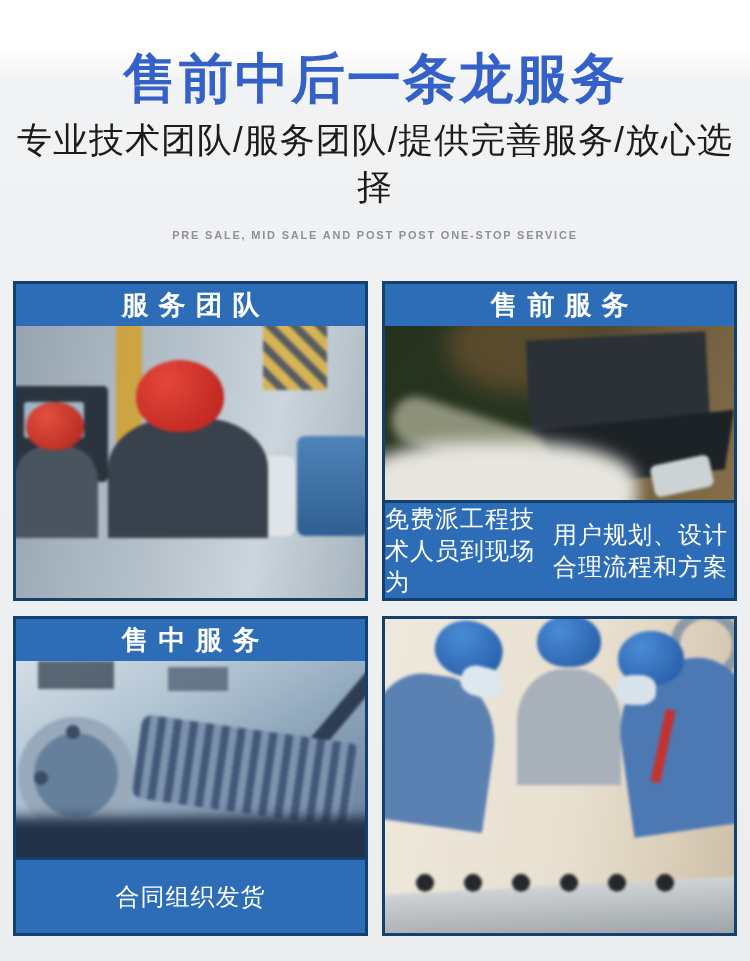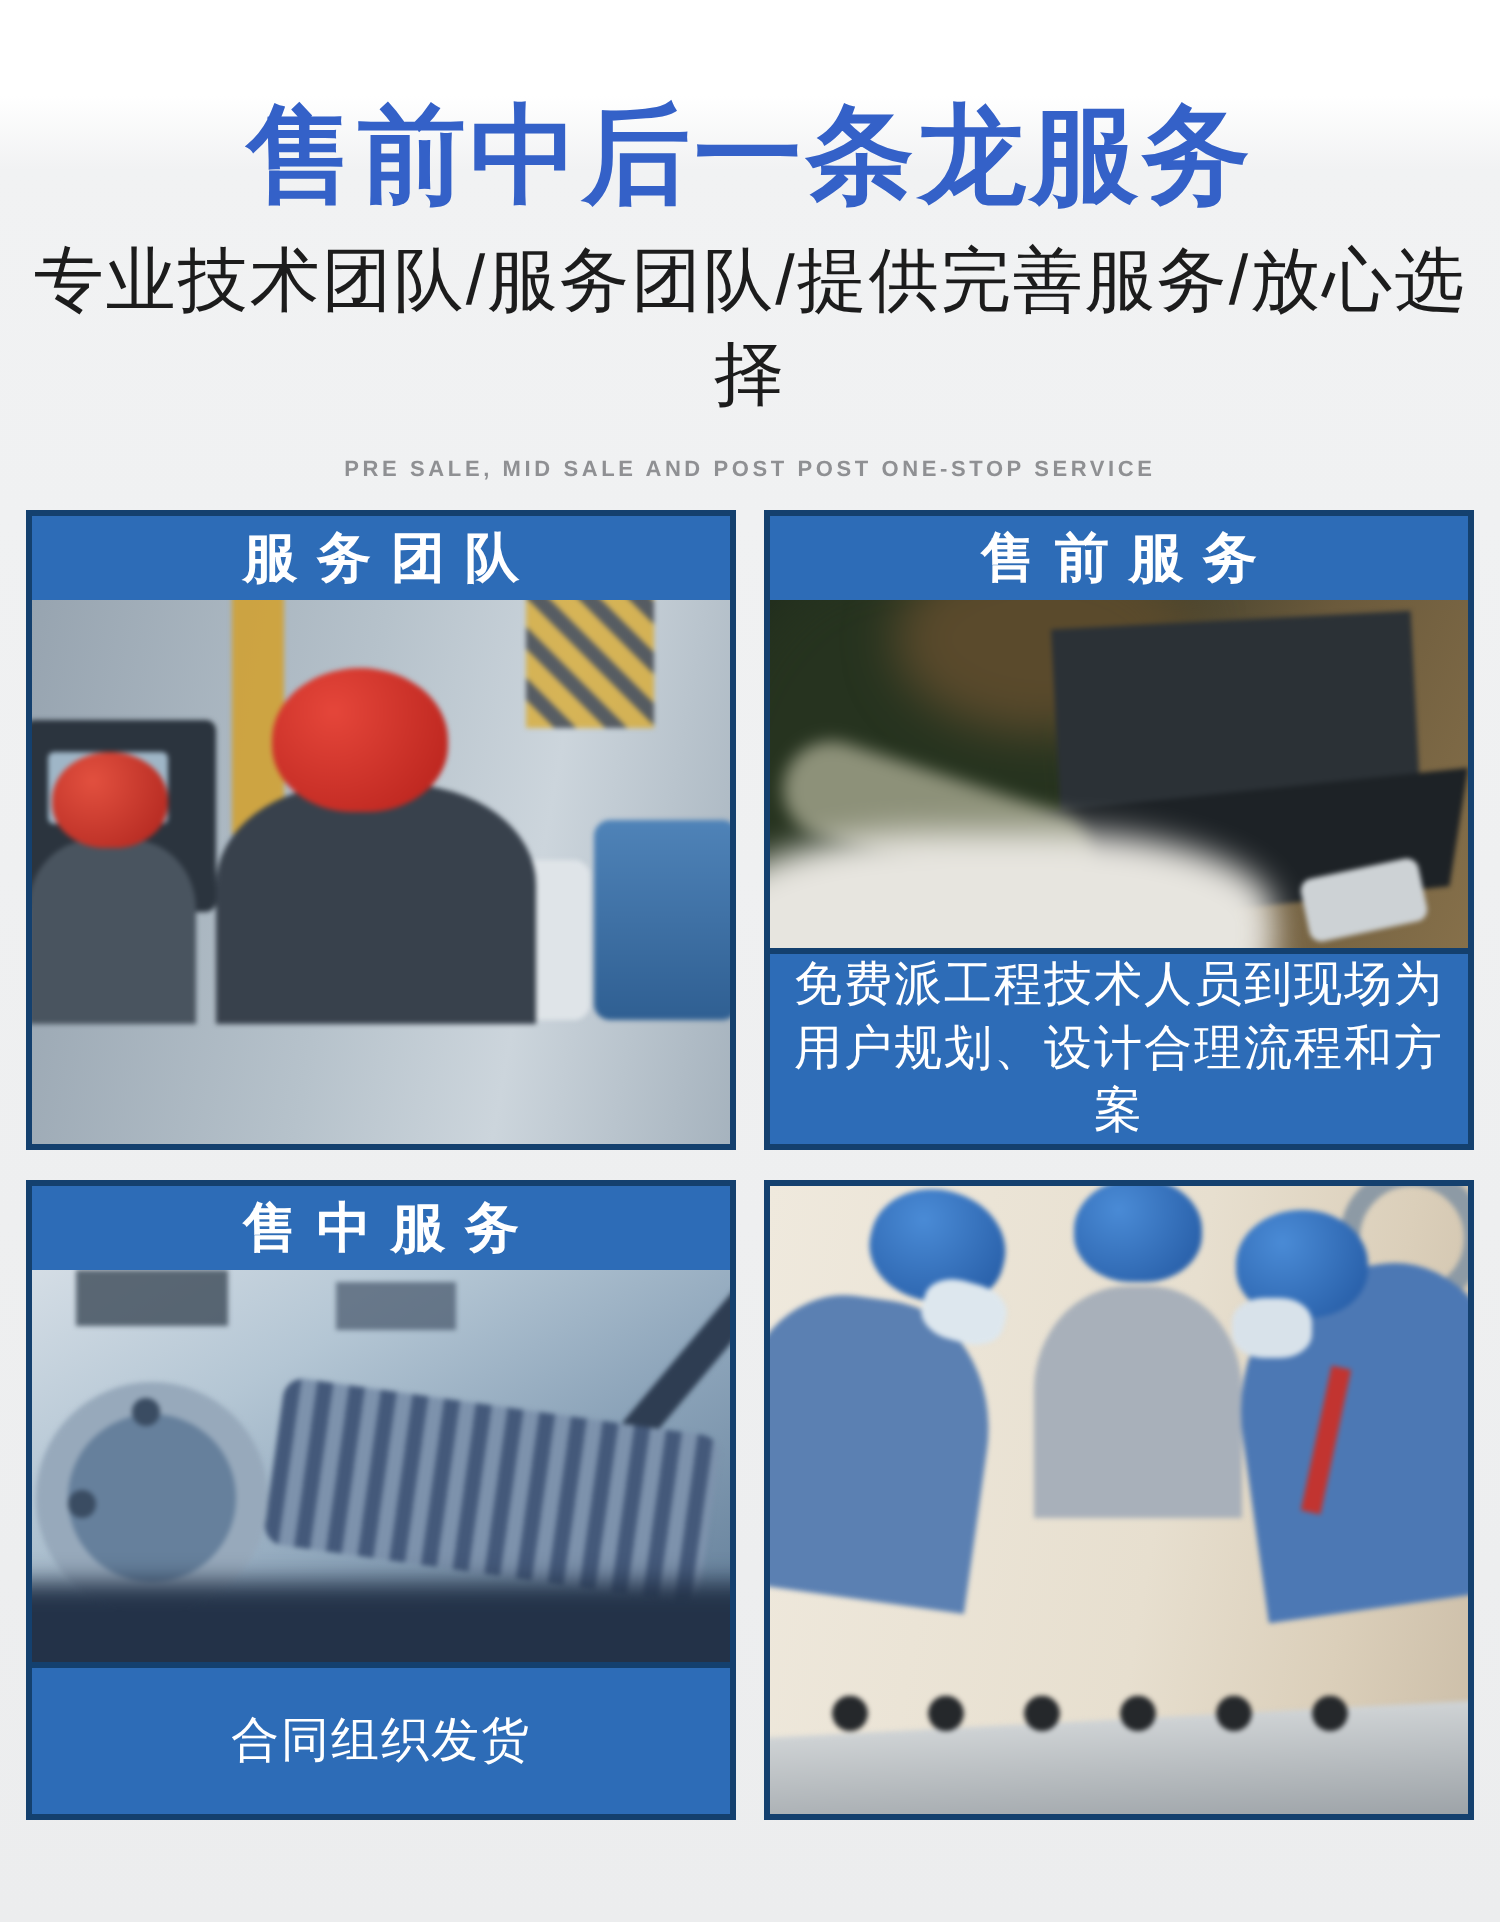--- a/index.html
+++ b/index.html
@@ -39,21 +39,21 @@
   .tagline{
     margin-top:18px;
     font-size:11px;
     font-weight:600;
     letter-spacing:1.8px;
     color:#8f9093;
   }
   
   .grid{
     width:724px;
-    margin:14px auto 0;
+    margin:40px auto 0;
     display:grid;
     grid-template-columns:355px 355px;
     gap:15px 14px;
   }
   .card{
     height:320px;
     border:3px solid var(--card-border-navy,#14406e);
     background:#fff;
     display:flex;
     flex-direction:column;
@@ -79,24 +79,23 @@
   .blurwrap div{position:absolute;}
   .card-caption{
     flex:0 0 76px;
     border-top:3px solid var(--card-border-navy,#14406e);
     background:var(--banner-blue,#2d6cb7);
     color:#fff;
     font-size:24px;
     letter-spacing:1px;
     line-height:1.32;
     display:flex;
-    flex-direction:column;
+    flex-direction:row;
     align-items:center;
     justify-content:center;
-    text-align:center;
   }
   
   .ph1{background:linear-gradient(100deg,#97a4b0 0%,#b6c2cb 45%,#ccd5dc 70%,#a6b3be 100%);}
   .ph1 .p-panel{left:4px;top:68px;width:96px;height:96px;background:#2b343e;border-radius:5px;}
   .ph1 .p-screen{left:16px;top:84px;width:60px;height:36px;background:#9fb6c7;border-radius:3px;}
   .ph1 .p-post1{left:108px;top:0;width:26px;height:125px;background:#d2a02b;opacity:.85;}
   .ph1 .p-post2{left:255px;top:0;width:64px;height:72px;background:repeating-linear-gradient(45deg,#d8ab35 0 10px,#3a3f45 10px 18px);opacity:.8;}
   .ph1 .p-body-main{left:100px;top:100px;width:160px;height:120px;background:#38414c;border-radius:42% 42% 0 0;}
   .ph1 .p-helmet-main{left:128px;top:42px;width:88px;height:72px;background:radial-gradient(circle at 35% 30%,#e5463a,#b5201a);border-radius:50% 50% 46% 46%;}
   .ph1 .p-body-left{left:6px;top:128px;width:84px;height:92px;background:#49545f;border-radius:38% 38% 0 0;}

